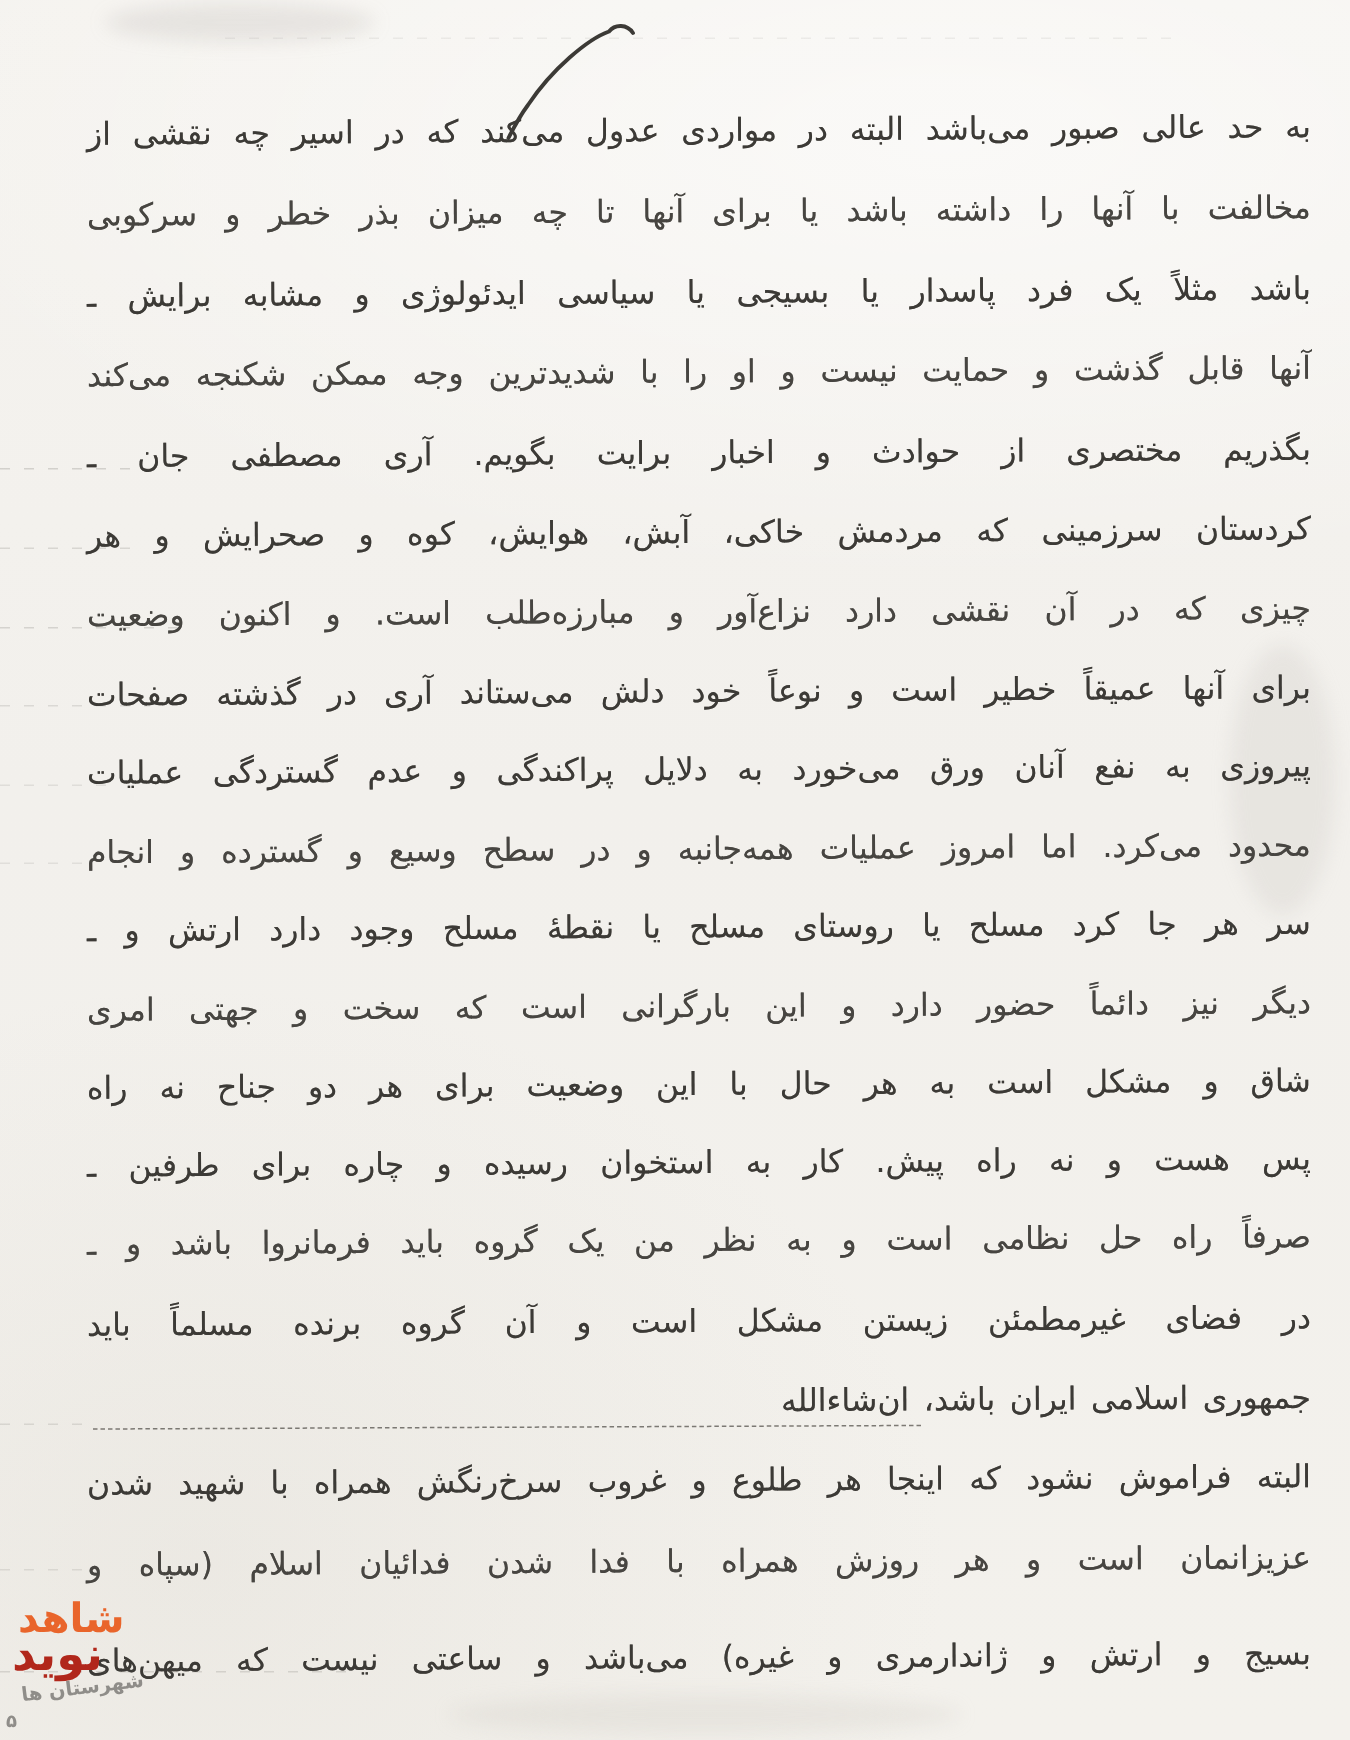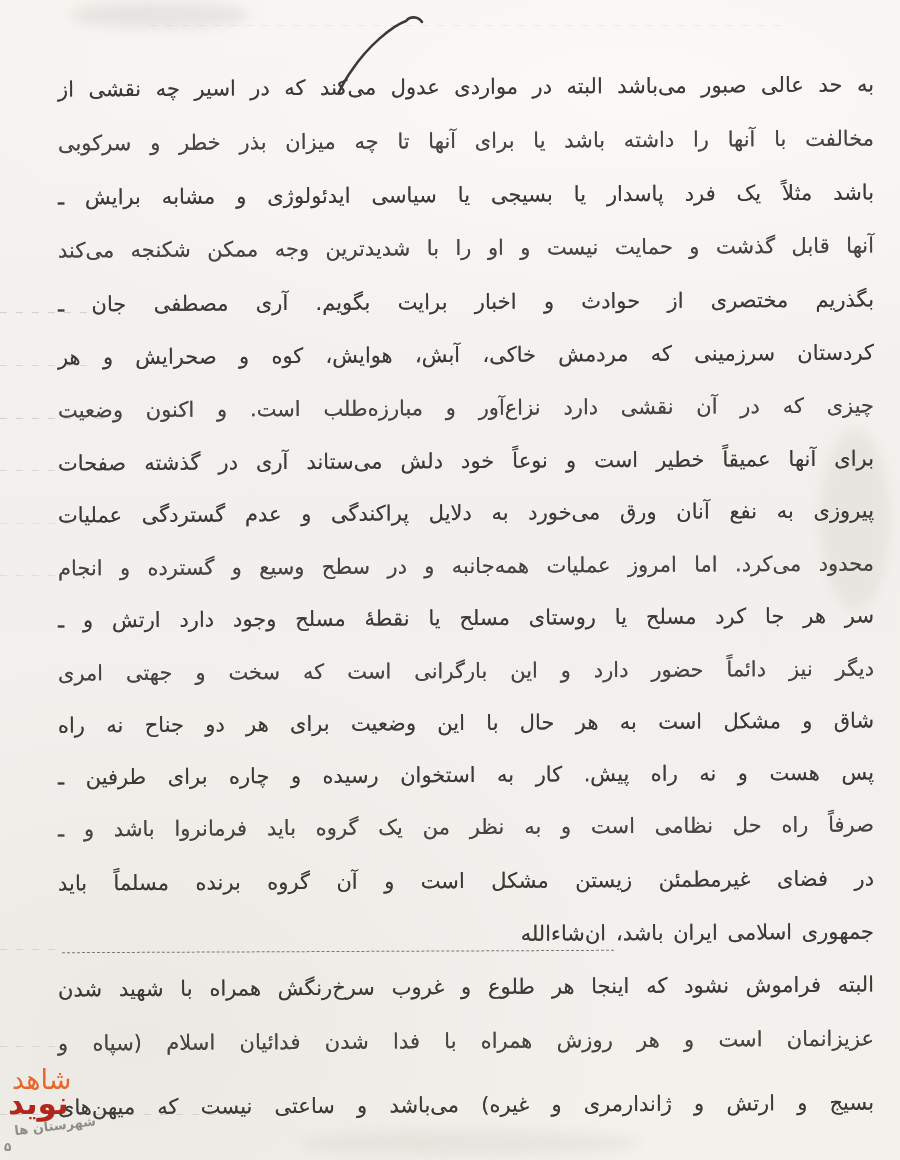--- a/index.html
+++ b/index.html
@@ -36,21 +36,21 @@
   .pen-line{
     position:absolute;left:62px;top:951px;width:552px;height:0;
     border-top:1.5px dashed rgba(74,71,66,.7);
     transform:rotate(-.25deg);
   }
   .flourish{position:absolute;left:322px;top:12px;}
   .smudge{position:absolute;border-radius:50%;filter:blur(6px);}
   
   .logo{position:absolute;left:6px;top:1068px;width:118px;direction:rtl;z-index:5;}
   .logo .w-top{
-    font-weight:normal;font-size:27px;line-height:24px;letter-spacing:-1px;
+    font-weight:bold;font-size:27px;line-height:24px;letter-spacing:-1px;
     text-align:left;padding-left:6px;
   }
   .logo .w-bottom{
     font-weight:bold;font-size:31px;line-height:26px;letter-spacing:-1px;
     text-align:left;padding-left:2px;margin-top:-2px;
   }
   .logo .w-caption{
     font-weight:bold;font-size:13px;line-height:14px;margin-top:2px;
     transform:rotate(-7deg);text-align:right;padding-right:28px;
   }

